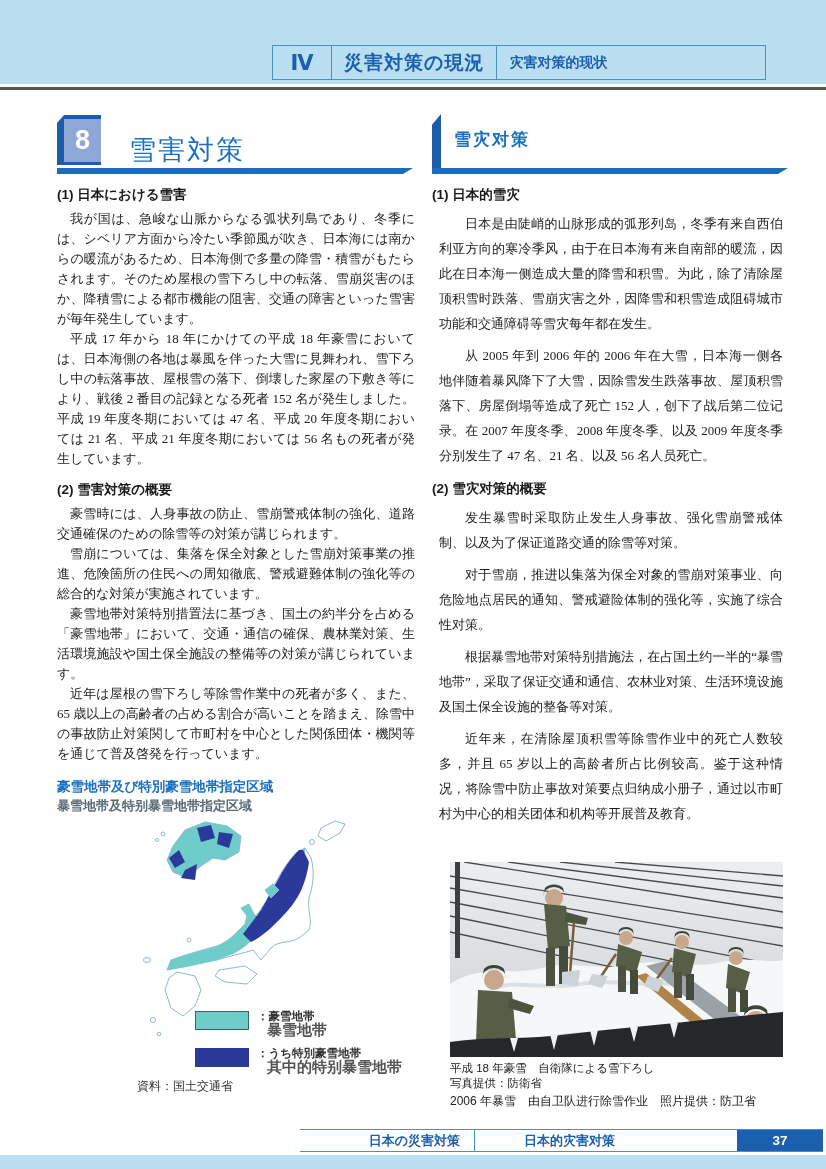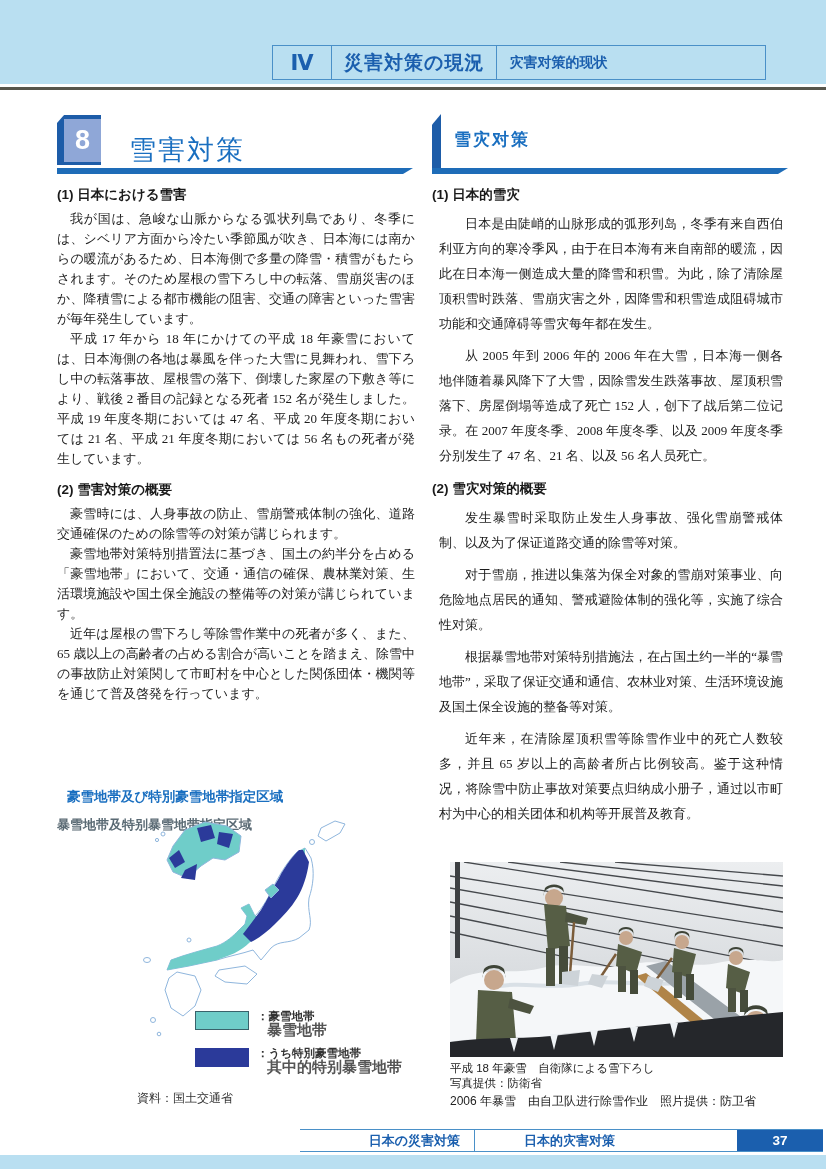--- a/index.html
+++ b/index.html
@@ -36,32 +36,32 @@
   .col h2{margin:12px 0 5px 0;font-size:13.5px;font-weight:bold;color:#1a1a1a;
           font-family:"Liberation Sans","DejaVu Sans",sans-serif;}
   .col-left h2:first-of-type,.col-right h2:first-of-type{margin-top:10px;}
   .body-ja p{margin:0;font-size:13px;line-height:20px;text-align:justify;text-indent:1em;
              color:#1c1c1c;font-family:"Liberation Serif","DejaVu Serif",serif;}
   .body-zh p{margin:7px;font-size:13px;line-height:25px;text-align:justify;text-indent:2em;
              color:#1c1c1c;font-family:"Liberation Serif","DejaVu Serif",serif;}
 
   
   .map-figure{position:absolute;left:57px;top:778px;width:372px;height:315px;}
-  .map-title-ja{margin:10px;font-size:13.5px;font-weight:bold;color:#1a6fc0;}
+  .map-title-ja{margin:0;font-size:13.5px;font-weight:bold;color:#1a6fc0;}
   .map-title-zh{margin:1px 0 0 0;font-size:13px;font-weight:bold;color:#5a6a74;}
   .map-canvas{position:absolute;left:12px;top:42px;width:340px;height:235px;}
   .legend{position:absolute;left:138px;top:232px;display:flex;flex-direction:column;gap:11px;}
   .legend-row{display:flex;align-items:flex-start;gap:8px;}
   .swatch{width:52px;height:17px;flex:none;margin-top:1px;}
   .swatch-heavy{background:#6fcdc9;border:1px solid #39626b;}
   .swatch-special{background:#2b3a9a;border:1px solid #2b3a9a;}
   .legend-labels{line-height:13px;}
   .legend-ja{font-size:11.5px;font-weight:bold;color:#333;}
   .legend-zh{font-size:15px;font-weight:bold;color:#555;padding-left:10px;}
-  .map-source{position:absolute;left:80px;top:312px;font-size:12px;color:#333;}
+  .map-source{position:absolute;left:80px;top:300px;font-size:12px;color:#333;}
 
   
   .photo-figure{position:absolute;left:450px;top:862px;width:333px;}
   .photo-frame{width:333px;height:195px;display:block;}
   .caption-ja{margin:4px 0 0 0;font-size:11.5px;line-height:15px;color:#222;}
   .caption-zh{margin:2px 0 0 0;font-size:12px;line-height:16px;color:#222;font-weight:400;}
 
   
   .footer-bar{position:absolute;left:300px;top:1129px;width:523px;height:23px;
               border-top:1px solid #4a90c8;border-bottom:1px solid #4a90c8;
@@ -92,20 +92,21 @@
       <div class="badge-blue">8</div>
       <h1 class="jp-main-title">雪害対策</h1>
       <div class="title-underline"></div>
     </div>
     <div class="body-ja">
       <h2>(1) 日本における雪害</h2>
       <p>我が国は、急峻な山脈からなる弧状列島であり、冬季には、シベリア方面から冷たい季節風が吹き、日本海には南からの暖流があるため、日本海側で多量の降雪・積雪がもたらされます。そのため屋根の雪下ろし中の転落、雪崩災害のほか、降積雪による都市機能の阻害、交通の障害といった雪害が毎年発生しています。</p>
       <p>平成 17 年から 18 年にかけての平成 18 年豪雪においては、日本海側の各地は暴風を伴った大雪に見舞われ、雪下ろし中の転落事故、屋根雪の落下、倒壊した家屋の下敷き等により、戦後 2 番目の記録となる死者 152 名が発生しました。平成 19 年度冬期においては 47 名、平成 20 年度冬期においては 21 名、平成 21 年度冬期においては 56 名もの死者が発生しています。</p>
       <h2>(2) 雪害対策の概要</h2>
       <p>豪雪時には、人身事故の防止、雪崩警戒体制の強化、道路交通確保のための除雪等の対策が講じられます。</p>
+      <p>雪崩については、集落を保全対象とした雪崩対策事業の推進、危険箇所の住民への周知徹底、警戒避難体制の強化等の総合的な対策が実施されています。</p>
       <p>豪雪地帯対策特別措置法に基づき、国土の約半分を占める「豪雪地帯」において、交通・通信の確保、農林業対策、生活環境施設や国土保全施設の整備等の対策が講じられています。</p>
       <p>近年は屋根の雪下ろし等除雪作業中の死者が多く、また、65 歳以上の高齢者の占める割合が高いことを踏まえ、除雪中の事故防止対策関して市町村を中心とした関係団体・機関等を通じて普及啓発を行っています。</p>
     </div>
   </div>
 
   <div class="col col-right">
     <div class="title-row">
       <div class="vbar"></div>
       <h1 class="zh-main-title">雪灾对策</h1>
       <div class="title-underline"></div>

